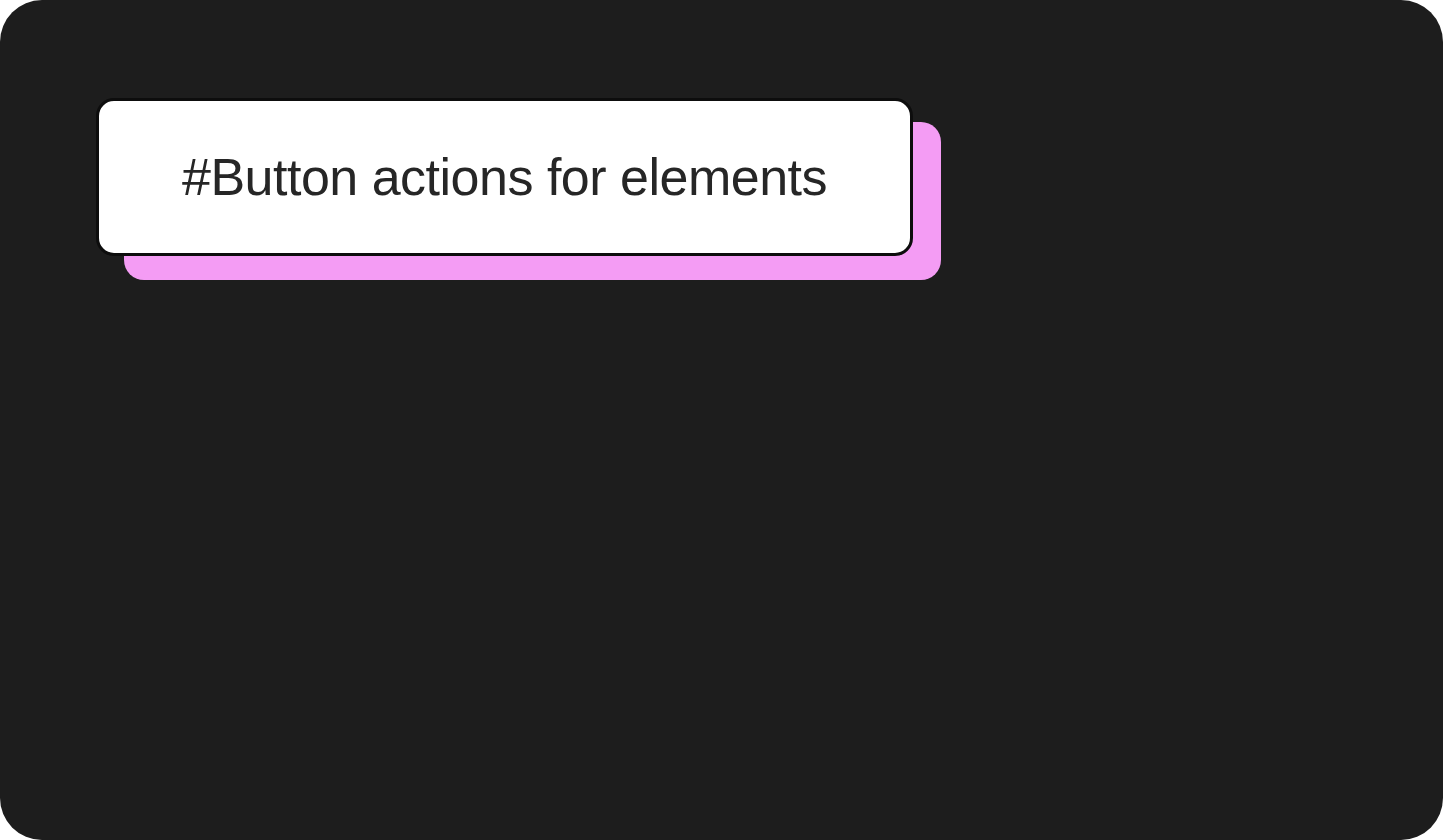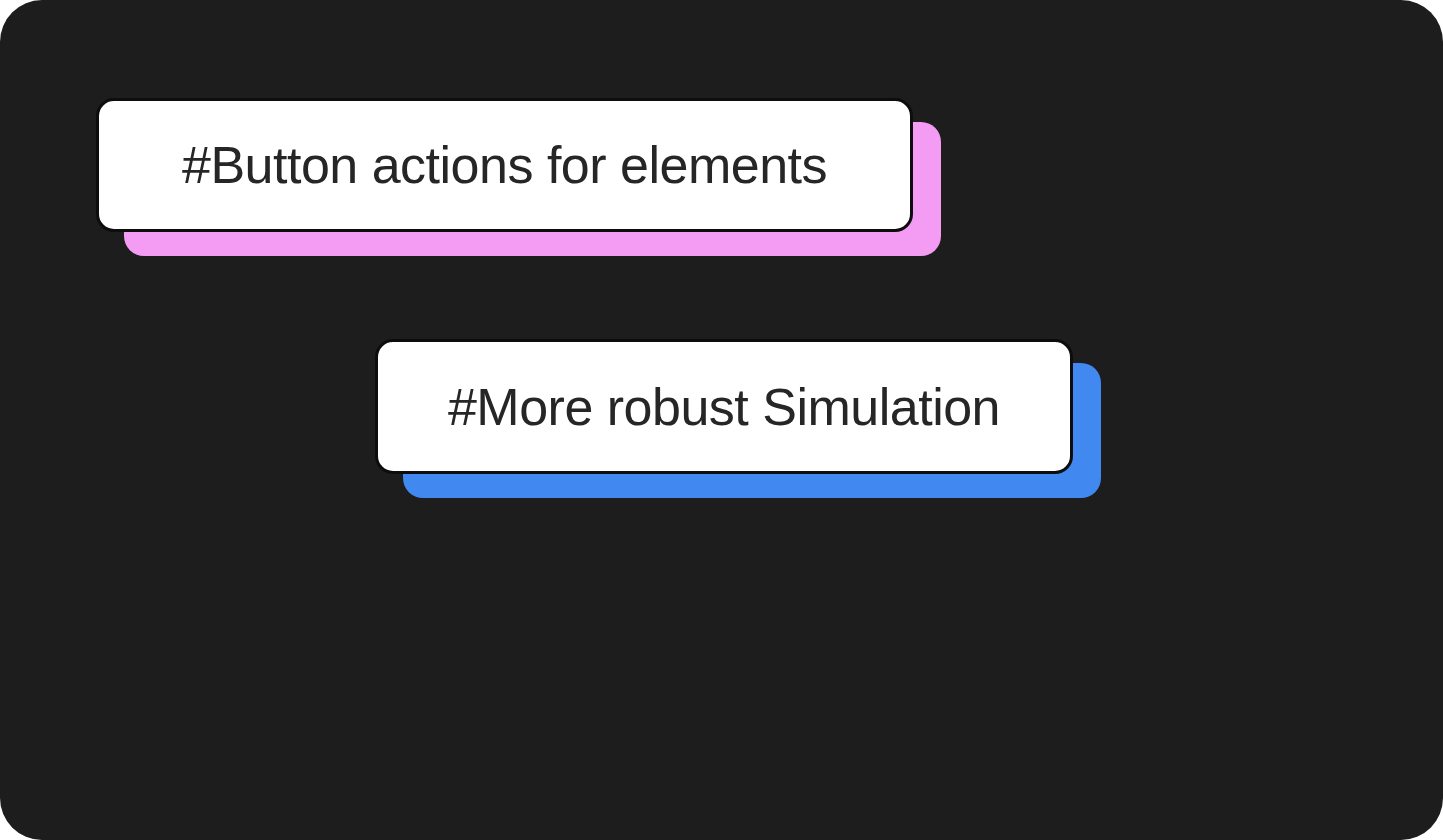--- a/index.html
+++ b/index.html
@@ -43,39 +43,33 @@
     cursor: pointer;
   }
   .tag-label {
     font-size: 52px;
     font-weight: 500;
     color: #262626;
     letter-spacing: -0.5px;
     white-space: nowrap;
     line-height: 1;
   }
-  .card-1 { left: 96px;  top: 98px;  width: 817px; height: 134px; }
+  .card-1 { left: 96px;  top: 98px;  width: 817px; height: 158px; }
   .card-2 { left: 375px; top: 339px; width: 698px; height: 135px; }
   .card-3 { left: 515px; top: 583px; width: 828px; height: 135px; }
 </style>
 </head>
 <body>
 
 <div class="page">
   <div class="panel" style="background-color: rgb(29, 29, 29);">
 
     <div class="tag-card card-1">
       <div class="tag-shadow" style="background-color: rgb(244, 156, 244);"></div>
       <div class="tag-face">
         <span class="tag-label">#Button actions for elements</span>
       </div>
     </div>
 
-    <div class="tag-card card-2">
-      <div class="tag-shadow" style="background-color: rgb(65, 137, 240);"></div>
-      <div class="tag-face">
-        <span class="tag-label">#More robust Simulation</span>
-      </div>
-    </div>
 
 
   </div>
 </div>
 
 </body></html>

